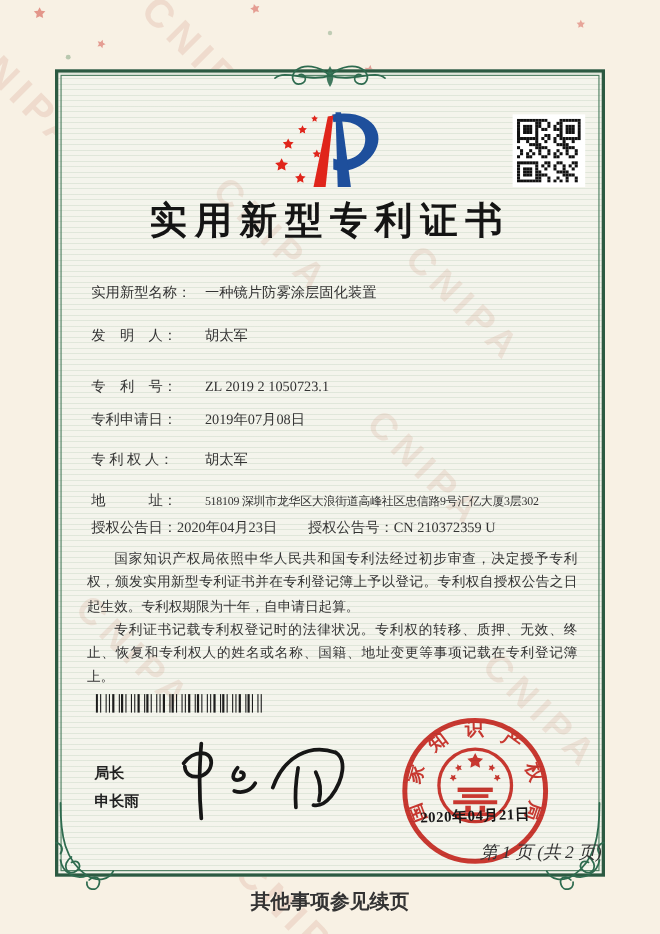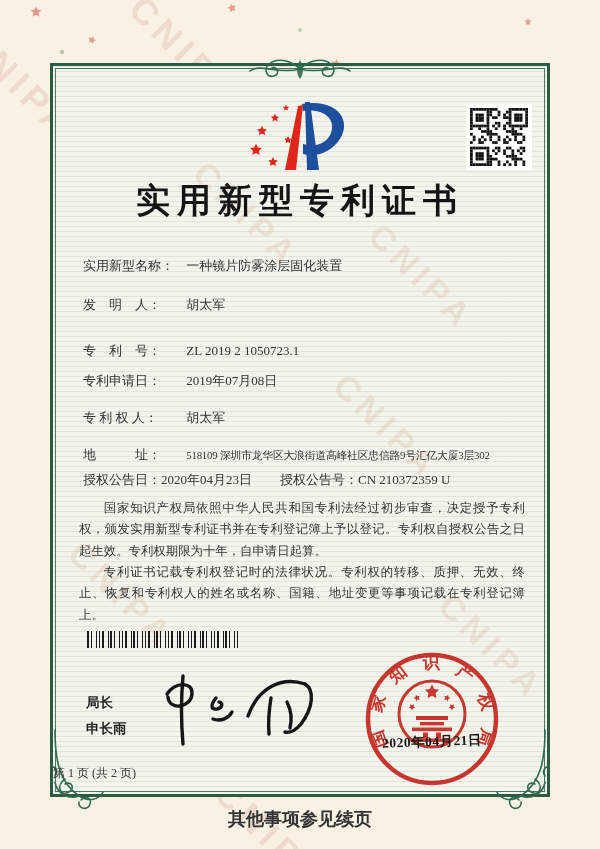--- a/index.html
+++ b/index.html
@@ -34,21 +34,21 @@
   .f6{top:380px}.f6 .field-value{font-size:10.8px;letter-spacing:-0.2px;}
   .f7{top:405px}
   .grant2{margin-left:28px;}
   .paras{position:absolute;left:26px;right:22px;top:432px;font-size:12.4px;line-height:1.72;color:#333;font-weight:500;text-align:justify;z-index:3;}
   .paras p{margin:0;text-indent:2em;}
   .barcode{position:absolute;left:34px;top:565px;width:156px;height:17px;z-index:3;}
   .director{position:absolute;left:33px;top:624px;font-size:13.5px;font-weight:bold;color:#222;line-height:1.9;z-index:3;}
   .signature{position:absolute;left:100px;top:598px;width:195px;height:90px;z-index:4;}
   .seal{position:absolute;left:310px;top:584px;width:138px;height:138px;z-index:3;opacity:.93;mix-blend-mode:multiply;}
   .seal-date{position:absolute;left:303px;top:667px;width:152px;text-align:center;font-size:13.5px;font-weight:bold;color:#161616;letter-spacing:.5px;transform:rotate(-2deg);z-index:5;}
-  .page-info{position:absolute;left:0;right:0;top:699px;text-align:left;font-size:12px;color:#333;z-index:3;}
+  .page-info{position:absolute;left:0;right:0;top:699px;text-align:right;font-size:16px;color:#333;z-index:3;font-style:italic;}
   .footer-note{position:absolute;left:0;right:0;top:807px;text-align:center;font-size:18px;font-weight:bold;color:#333;z-index:2;}
   .ornament{position:absolute;z-index:2;pointer-events:none;}
   .orn-top{left:50%;transform:translateX(-50%);top:-11px;}
   .orn-bl{left:-8px;bottom:-16px;}
   .orn-br{right:-8px;bottom:-16px;transform:scaleX(-1);}
   .decor-top{position:absolute;left:0;top:0;z-index:0;pointer-events:none;}
 </style>
 </head>
 <body>
 

